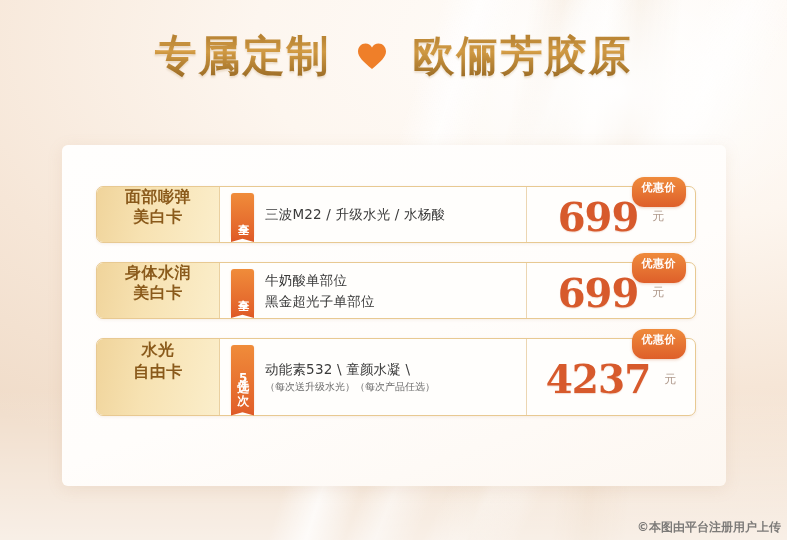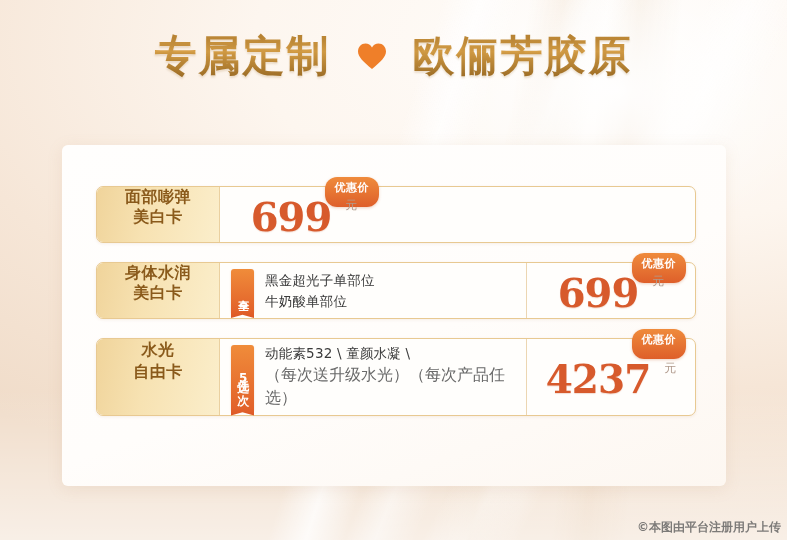--- a/index.html
+++ b/index.html
@@ -121,29 +121,29 @@
     clip-path:polygon(0 0,100% 0,100% 100%,50% 55%,0 100%);
   }
 
   .content-text{
     color:#3a3a3a;
     font-family:"DejaVu Sans","Liberation Sans",sans-serif;
     font-size:13.5px;line-height:1.5;letter-spacing:.2px;
   }
   .row.r3 .content-text{font-size:13.5px;line-height:1.42;}
   .content-note{
-    font-size:16px;color:#6a6a6a;letter-spacing:0;margin-top:1px;
+    font-size:10px;color:#6a6a6a;letter-spacing:0;margin-top:1px;
   }
 
   .cell-price{
     flex:0 0 168px;position:relative;
     display:flex;align-items:center;justify-content:center;
     border-radius:0 6px 6px 0;
   }
-  .price-inner{display:flex;align-items:flex-start;gap:14px;transform:translateY(2px);}
+  .price-inner{display:flex;align-items:center;gap:14px;transform:translateY(2px);}
   .price-num{
     font-family:"DejaVu Serif","Liberation Serif",serif;
     font-weight:bold;font-size:40px;line-height:1;
     color:#d75a2c;
     text-shadow:0 1px 1px rgba(190,80,40,.18);
     letter-spacing:-1px;
   }
   .row.r3 .price-num{font-size:39px;}
   .price-unit{
     font-family:"DejaVu Sans","Liberation Sans",sans-serif;
@@ -188,41 +188,47 @@
 
 <div id="rows">
 
   <div class="row r1">
     <div class="cell-label">
       <div class="label-lines">
         <div>面部嘭弹</div>
         <div>美白卡</div>
       </div>
     </div>
+    <div class="cell-content">
+      <div class="badge">全享</div>
+      <div class="content-text">
+        <div>三波M22 / 升级水光 / 水杨酸</div>
+      </div>
+    </div>
     <div class="cell-price">
       <div class="price-tag">优惠价</div>
       <div class="price-inner">
         <span class="price-num">699</span>
         <span class="price-unit">元</span>
       </div>
     </div>
   </div>
 
   <div class="row r2">
     <div class="cell-label">
       <div class="label-lines">
         <div>身体水润</div>
         <div>美白卡</div>
       </div>
     </div>
     <div class="cell-content">
       <div class="badge">全享</div>
       <div class="content-text">
+        <div>牛奶酸单部位</div>
         <div>黑金超光子单部位</div>
-        <div>牛奶酸单部位</div>
       </div>
     </div>
     <div class="cell-price">
       <div class="price-tag">优惠价</div>
       <div class="price-inner">
         <span class="price-num">699</span>
         <span class="price-unit">元</span>
       </div>
     </div>
   </div>

